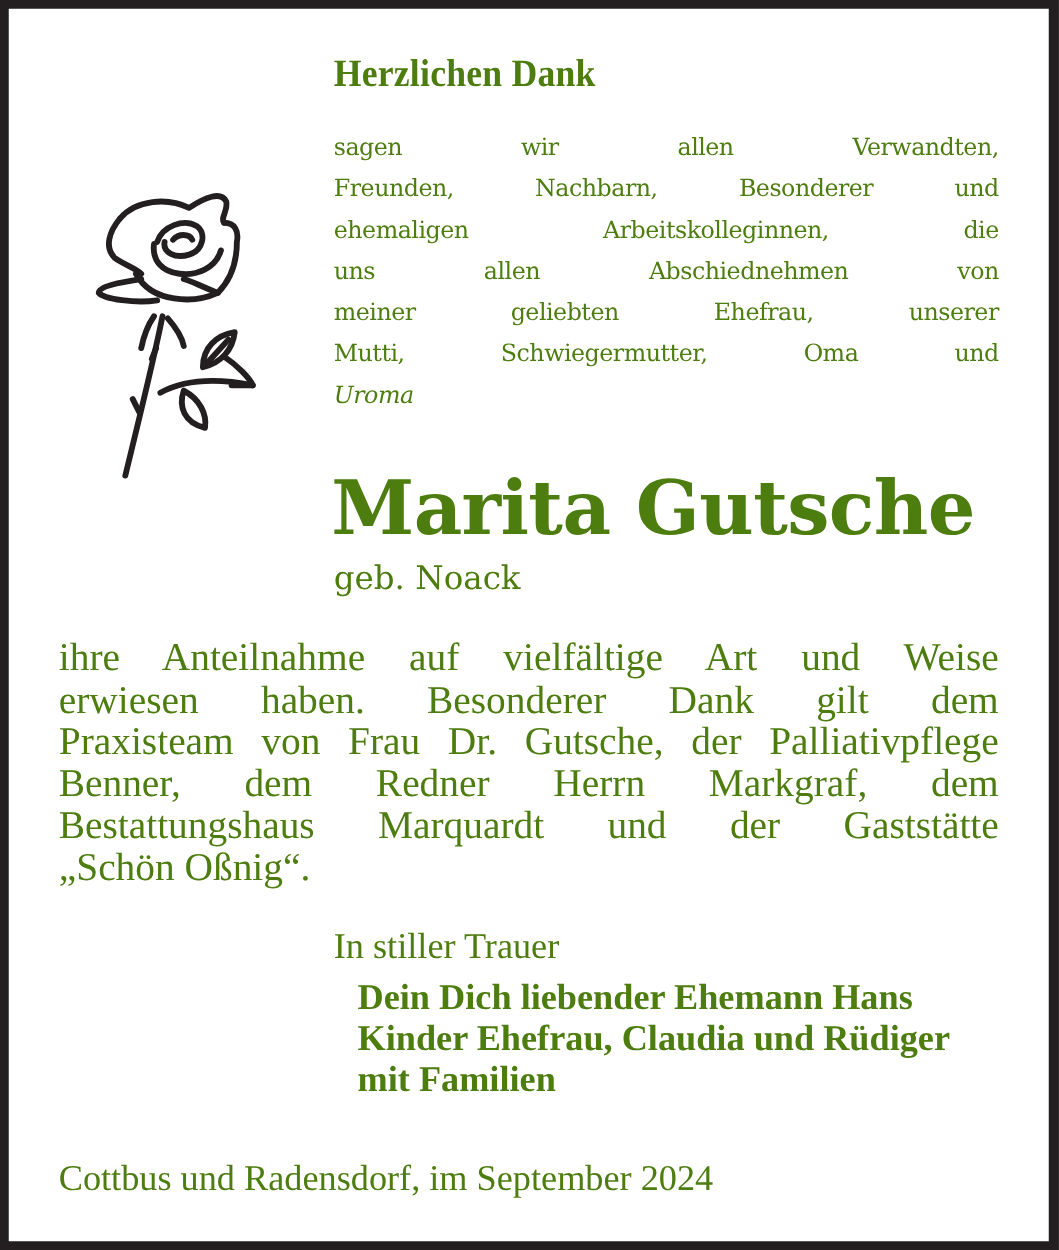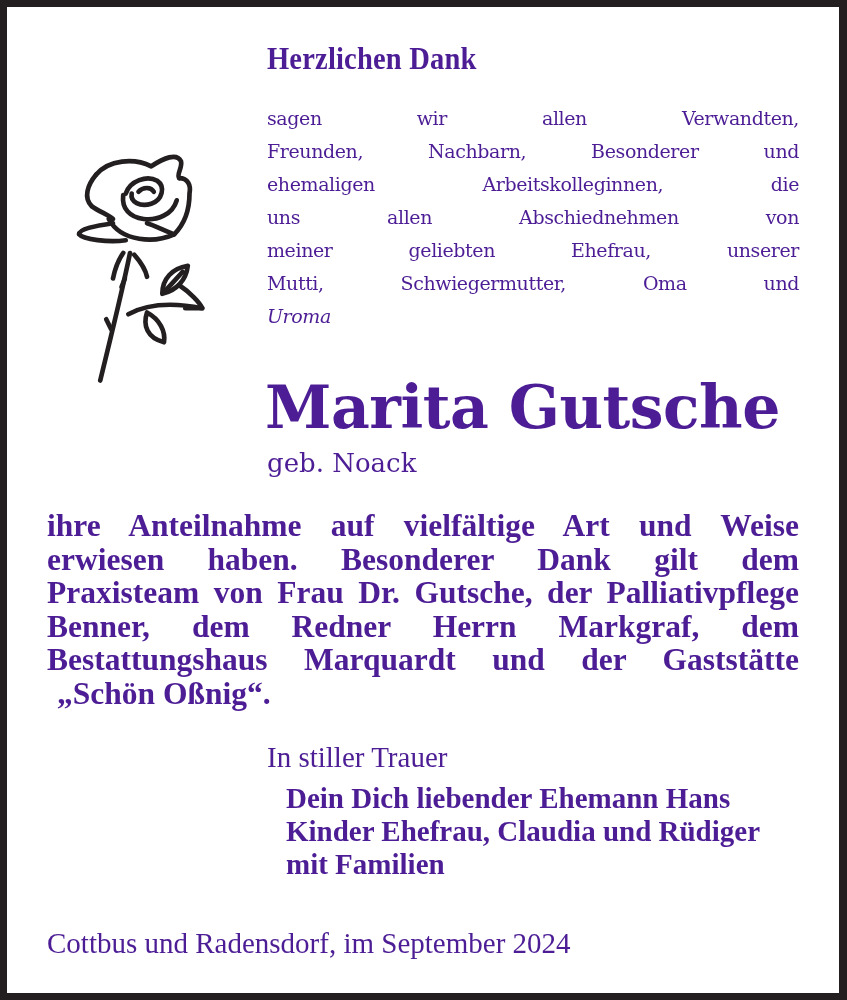--- a/index.html
+++ b/index.html
@@ -13,21 +13,21 @@
       position: relative;
       overflow: hidden;
     }
     .page {
       position: absolute;
       left: 7px;
       top: 7px;
       width: 832px;
       height: 986px;
       background: #ffffff;
-      color: #4c1d95;
+      color: #4d7c0f;
       font-family: "DejaVu Serif", "Liberation Serif", serif;
     }
     .heading {
       position: absolute;
       left: 260px;
       top: 34px;
       font-family: "Liberation Serif", serif;
       font-weight: bold;
       font-size: 31px;
       letter-spacing: 0.2px;
@@ -86,31 +86,29 @@
       white-space: nowrap;
     }
     .body-text {
       position: absolute;
       left: 40px;
       top: 502px;
       width: 752px;
       font-family: "Liberation Serif", serif;
       font-size: 31.5px;
       line-height: 33.5px;
-      font-weight: bold;
     }
     .body-text .line {
       display: block;
       text-align: justify;
       text-align-last: justify;
       white-space: nowrap;
     }
     .body-text .line.last {
       text-align-last: left;
-      margin-left: 10px;
     }
     .closing {
       position: absolute;
       left: 260px;
       top: 732px;
       font-family: "Liberation Serif", serif;
       font-size: 29px;
       line-height: 36px;
       white-space: nowrap;
     }

